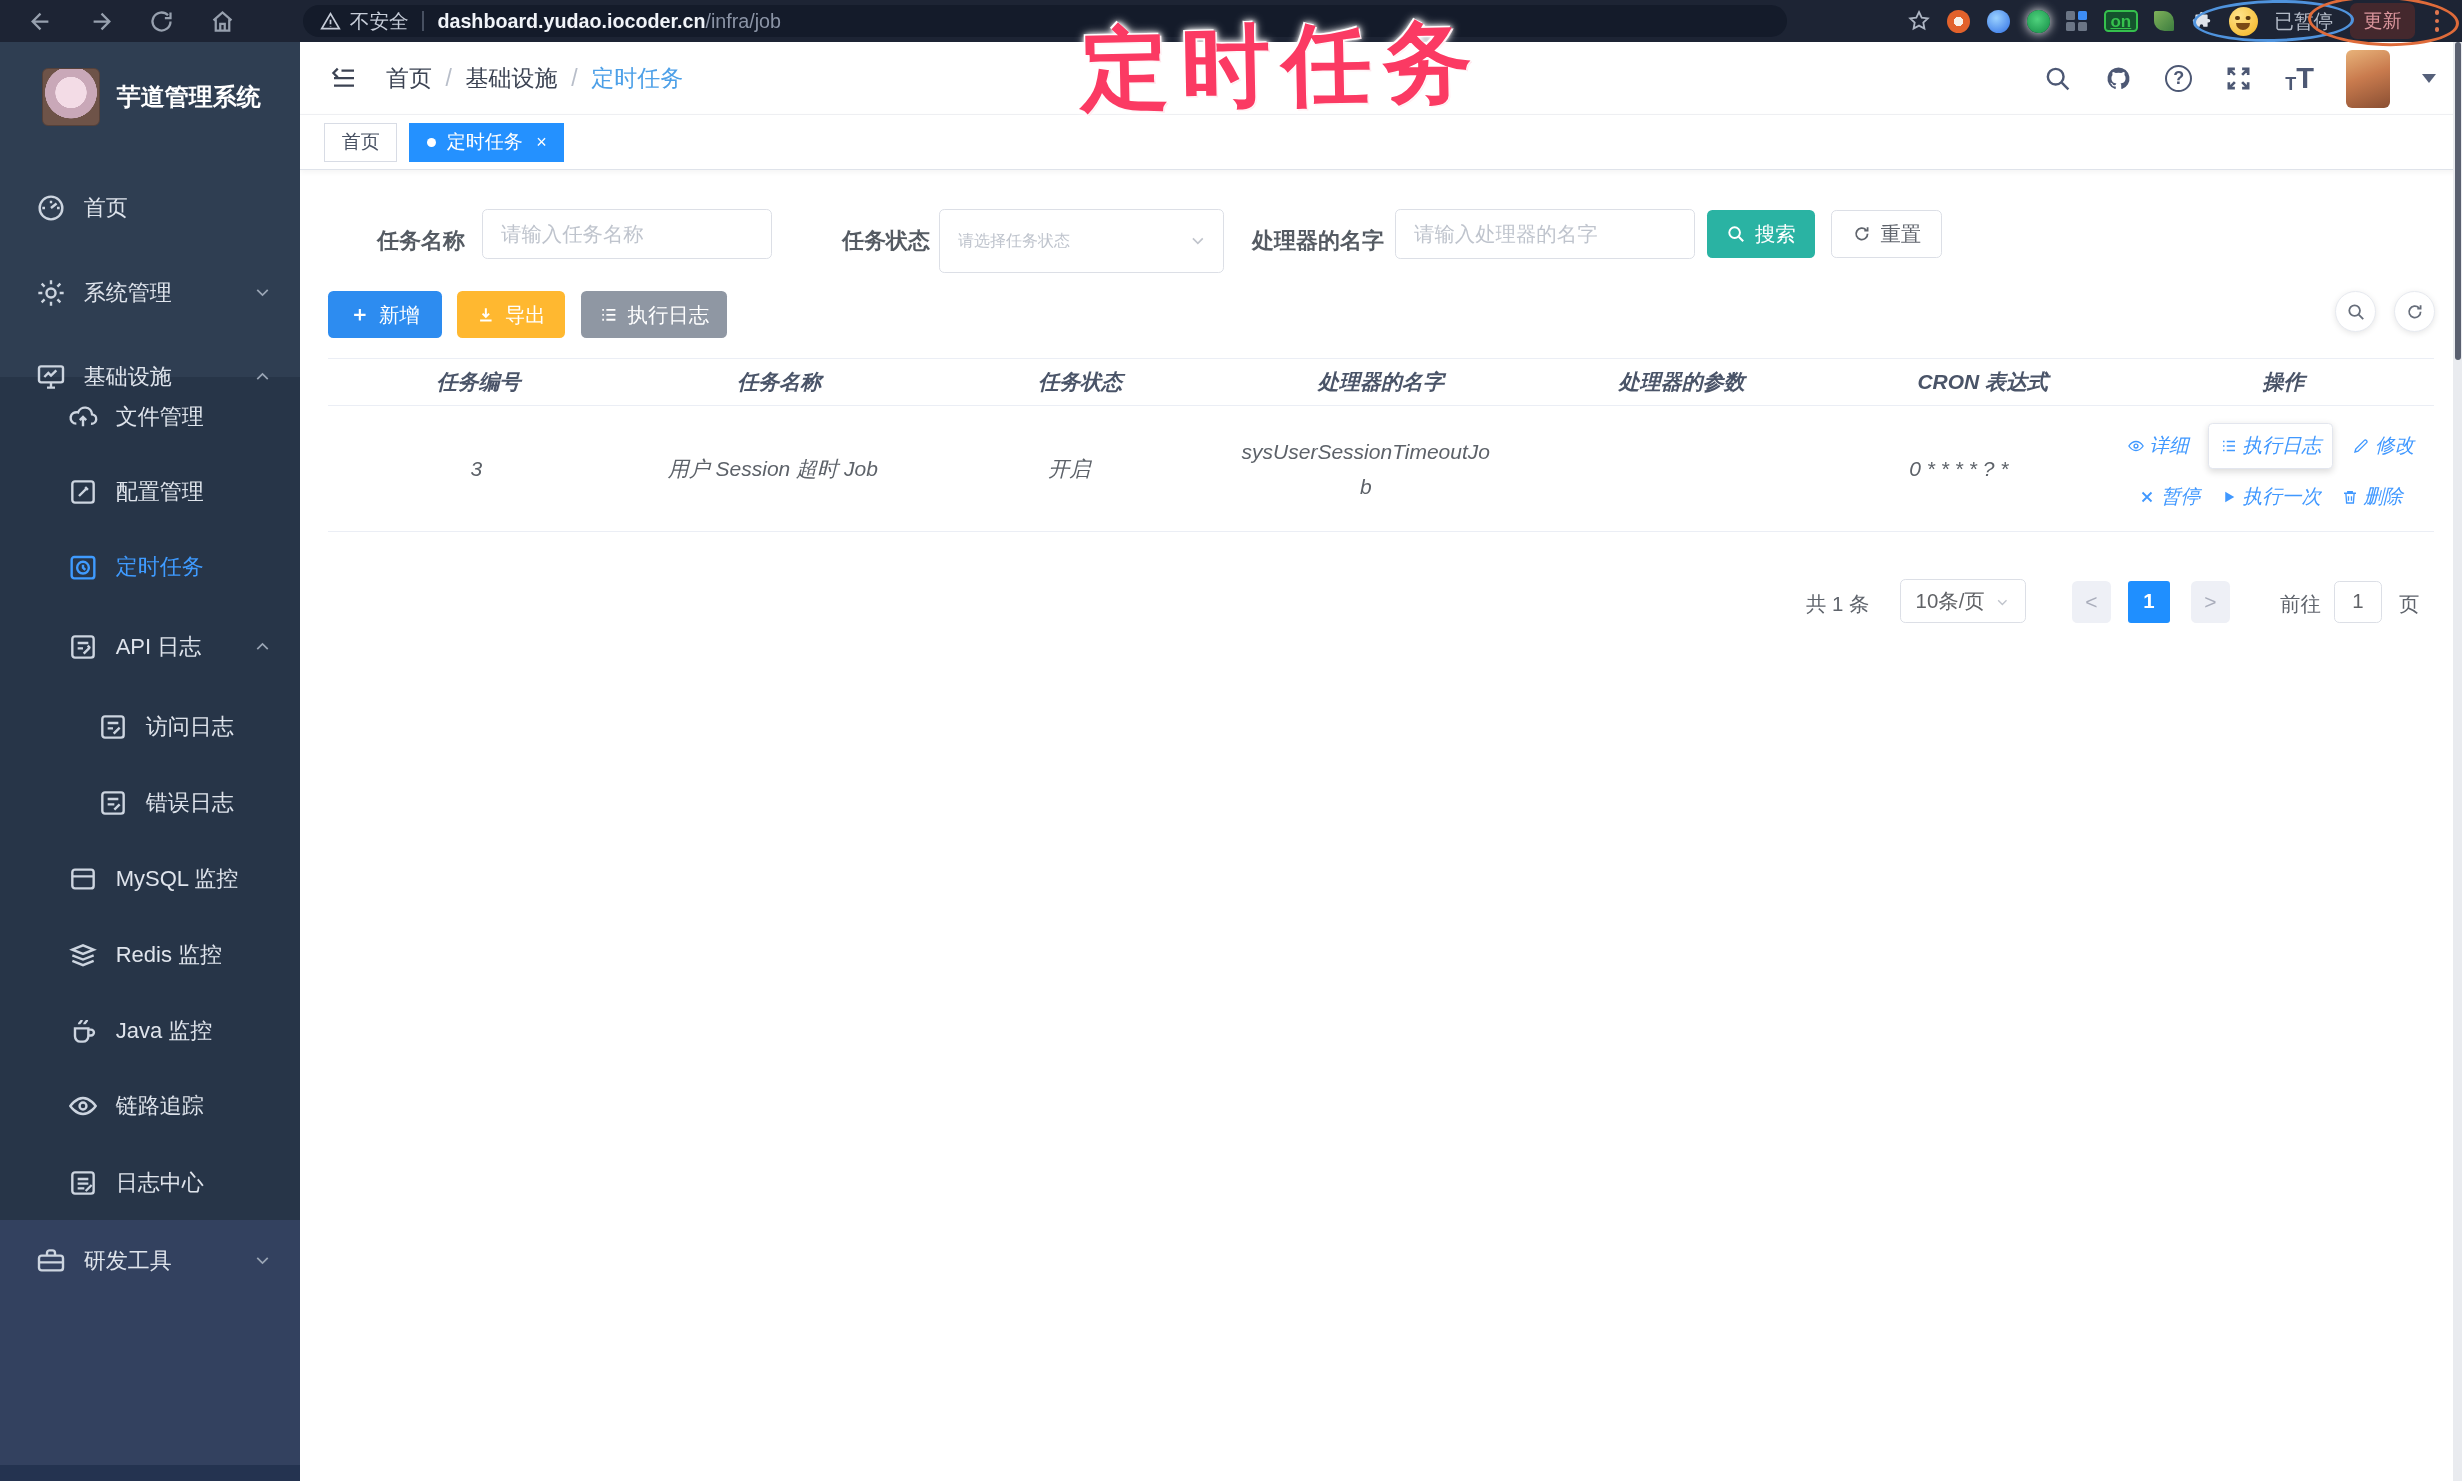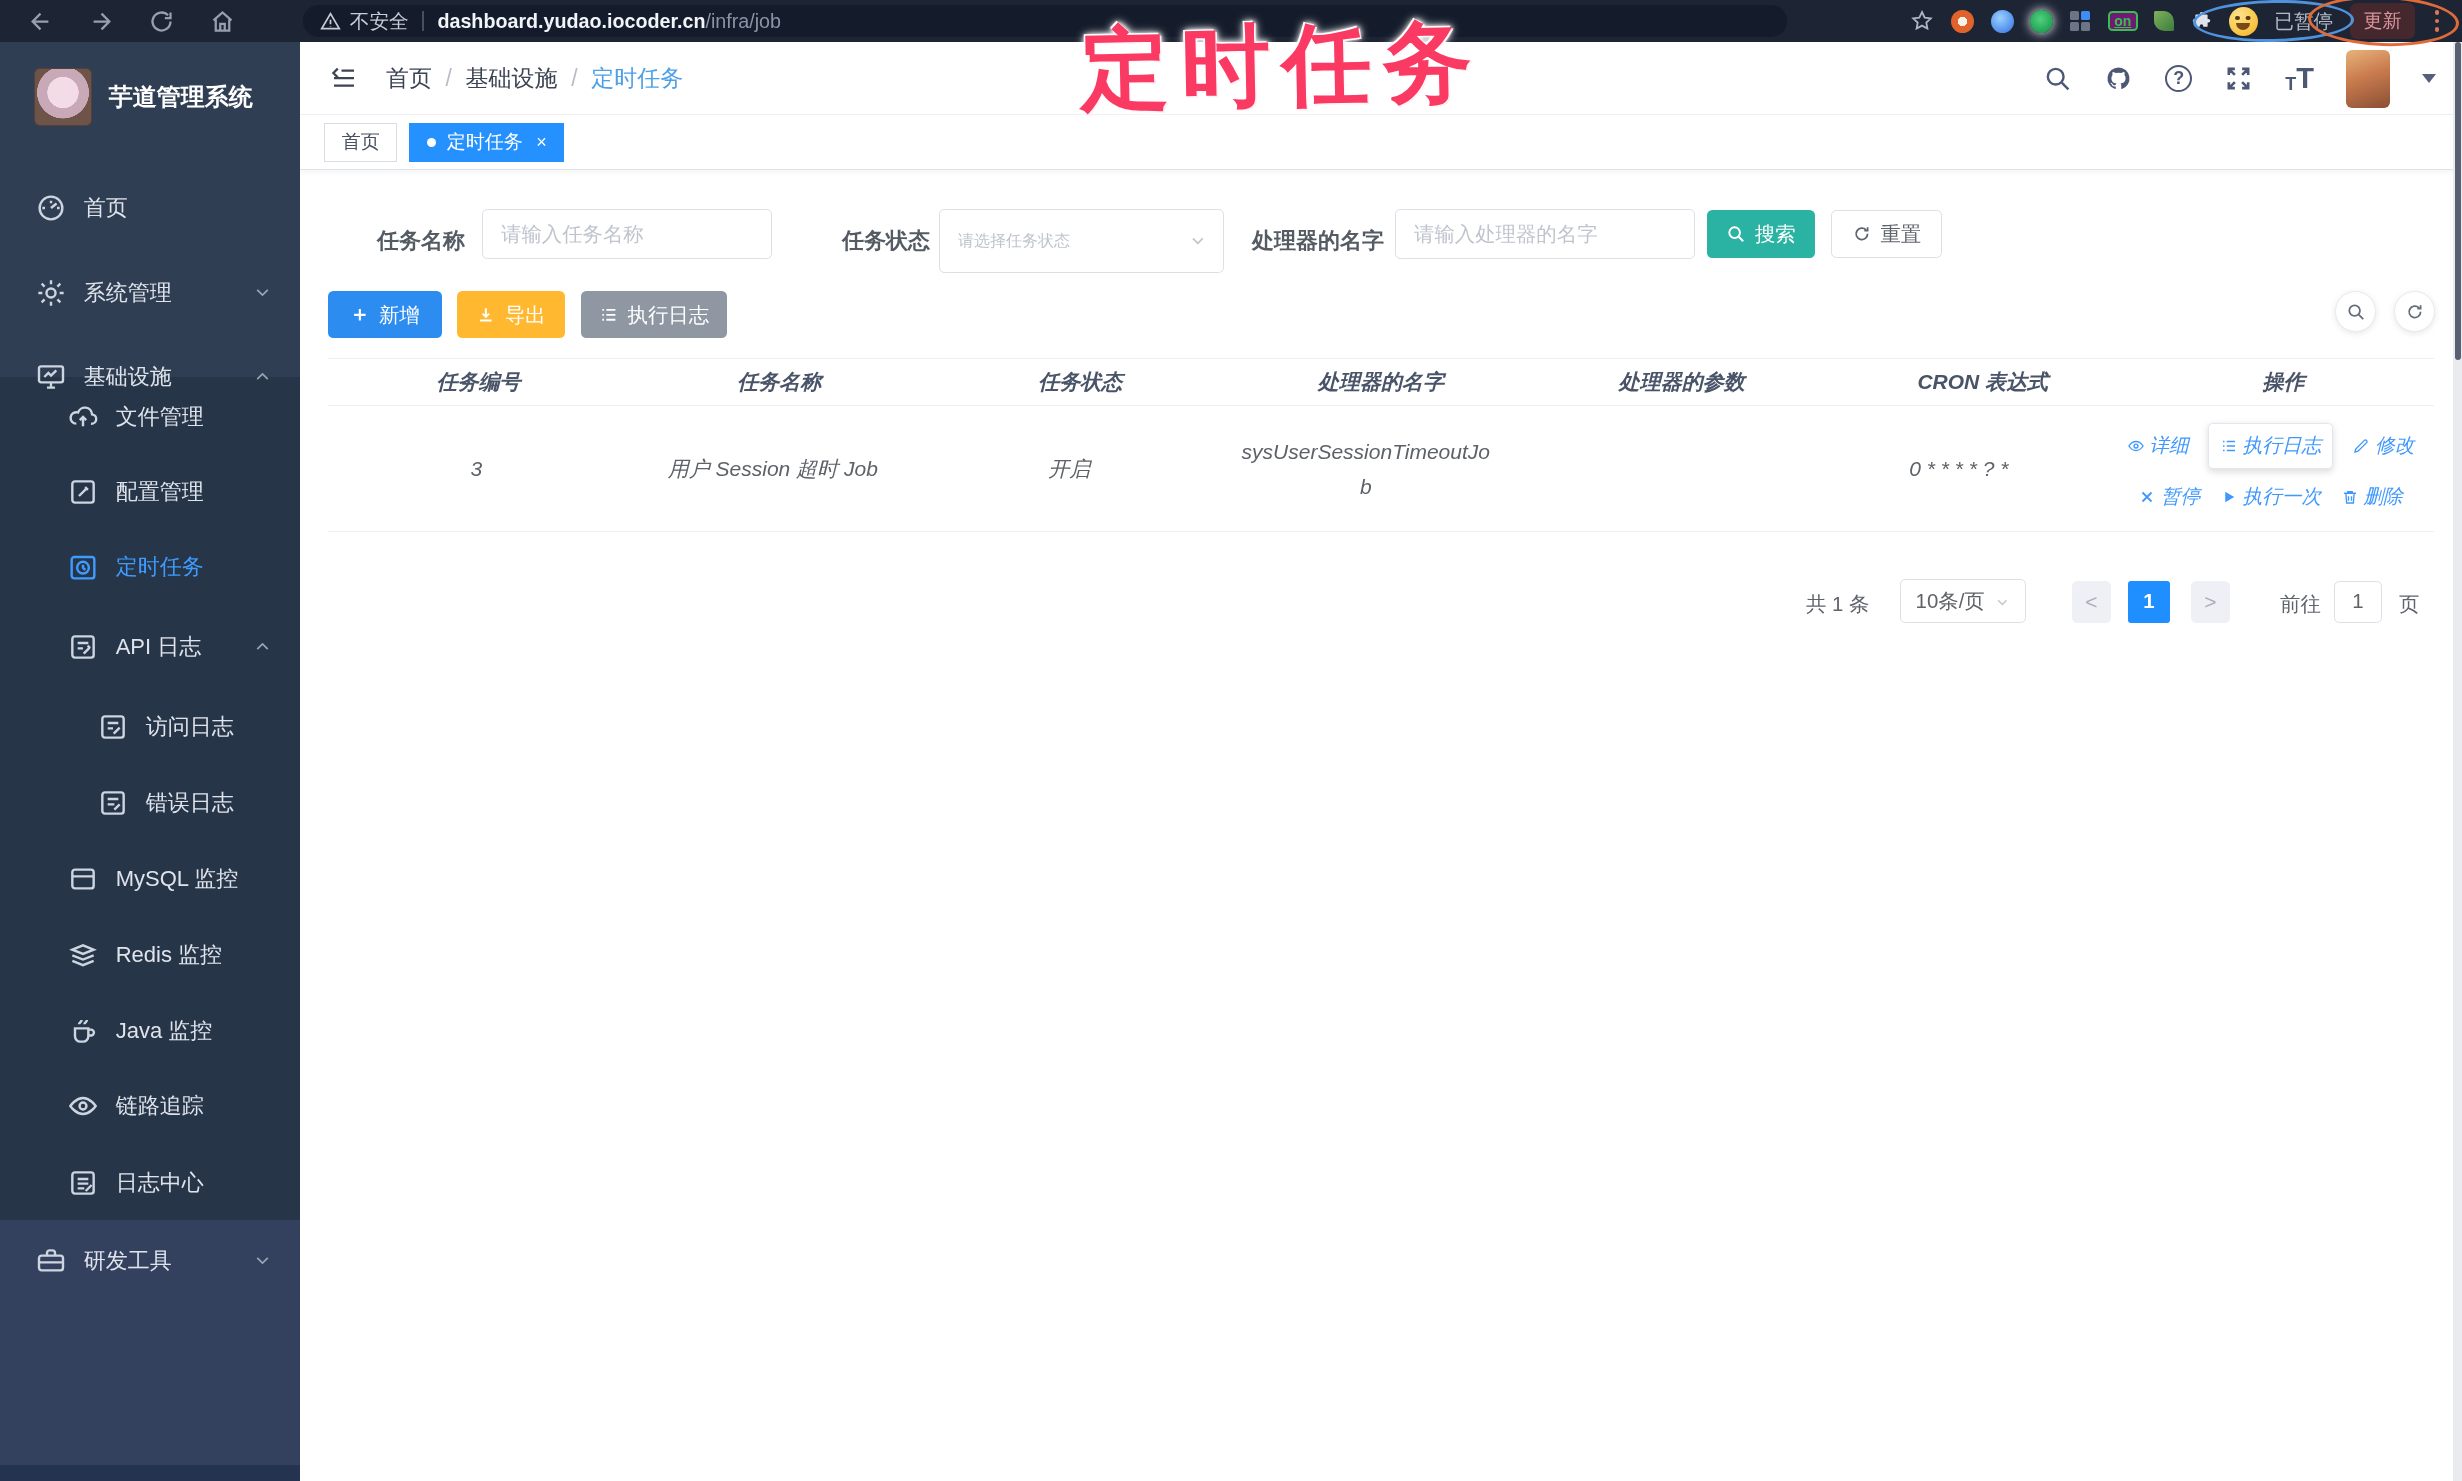--- a/index.html
+++ b/index.html
@@ -15,21 +15,21 @@
   .warn-ico { width:21px; height:21px; margin-right:9px; color:#c6ccd8; }
   .url-div { width:1.5px; height:19.7px; background:#475061; margin:0 13.6px; }
   .url-host { color:#f1f4f9; font-weight:bold; }
   .url-path { color:#8b94a6; }
   .ext-row { position:absolute; right:0; top:0; height:42px; display:flex; align-items:center; gap:16.7px; padding-right:19.7px; z-index:6;}
   .ext-dot { width:23px; height:23px; border-radius:50%; }
   .star-ico { color:#aeb6c4; width:24px; height:24px; }
   .grid-ext { width:21px; height:21px; display:grid; grid-template-columns:9px 9px; grid-gap:2.3px; }
   .grid-ext i { background:#6b7避6f; background:#6b7585; border-radius:1.5px; height:9px; display:block;}
   .grid-ext i.b { background:#3d8df5; }
-  .on-badge { border:2.3px solid #35c04d; color:#35c04d; background:#701a75; font-size:14px; font-weight:bold;
+  .on-badge { border:2.3px solid #35c04d; color:#35c04d; background:#14532d; font-size:17px; font-weight:bold;
     border-radius:4.5px; padding:0.8px 4.5px; line-height:1;text-decoration:underline; }
   .leaf { width:19.7px; height:19.7px; border-radius:1.5px 10.6px 1.5px 10.6px; background:linear-gradient(135deg,#7fb15a,#3c7d3f); }
   .puzzle { width:21px; height:21px; color:#dfe3ea; }
   .emoji-av { width:29px; height:29px; border-radius:50%; background:radial-gradient(circle at 35% 30%,#ffe38a,#f3b31f); position:relative; }
   .emoji-av:before { content:""; position:absolute; left:6.8px; top:9px; width:4.5px; height:4.5px; border-radius:50%; background:#5c3a12; box-shadow:10.6px 0 0 #5c3a12; }
   .emoji-av:after { content:""; position:absolute; left:7.6px; top:16.7px; width:13.6px; height:6.8px; border-radius:0 0 13.6px 13.6px; background:#7a4a14; }
   .paused-txt { color:#b4bbc8; font-size:19.7px; }
   .update-chip { background:#44282d; color:#d9949b; font-size:19px; padding:5.3px 13.6px; border-radius:6.8px; }
   .kebab { display:flex; flex-direction:column; gap:3.8px; padding:0 3px; }
   .kebab i { width:4.5px; height:4.5px; border-radius:50%; background:#e0764f; display:block; }
@@ -40,21 +40,21 @@
     text-shadow:0 0 4.5px #fff,0 0 7.6px #fff,0 0 10.6px #fff,1.5px 1.5px 0 #ffd7e1,-1.5px -1.5px 0 #fff; }
   .annot-ellipse { position:absolute; border-radius:50%; z-index:40; background:transparent; }
   .annot-blue { left:2193px; top:0px; width:161px; height:42px; border:3px solid #4f93dd; transform:rotate(-1deg);}
   .annot-orange { left:2308px; top:-4.5px; width:151px; height:50px; border:3px solid #df6b3a; transform:rotate(2deg);}
 
   
   .sidebar { position:absolute; left:0; top:42px; width:300px; height:1439px; background:#2f3e52; z-index:3; }
   .side-sub-bg { position:absolute; left:0; top:335px; width:300px; height:844px; background:#273548; }
   .side-dev-bg { position:absolute; left:0; top:1178px; width:300px; height:245px; background:#33415f; }
   .side-strip  { position:absolute; left:0; top:1423px; width:300px; height:16.7px; background:#243350; }
-  .logo-row { position:absolute; left:4px; top:21px; width:300px; height:68px; display:flex; align-items:center; padding-left:30px; }
+  .logo-row { position:absolute; left:12px; top:21px; width:300px; height:68px; display:flex; align-items:center; padding-left:30px; }
   .logo-img { width:58px; height:58px; border-radius:6px; background:
       radial-gradient(circle at 50% 42%,#f3dce6 0 36%,#c9a8b8 37% 60%,#6e5348 61%); border:1.5px solid #55413a; }
   .logo-title { color:#fff; font-size:24px; font-weight:bold; margin-left:16.7px; white-space:nowrap; }
   .m-item { position:absolute; left:0; width:300px; height:73px; display:flex; align-items:center;
     color:#dfe4ec; font-size:22px; cursor:pointer; }
   .m-item .mi { width:32px; height:32px; margin-right:16.7px; color:#cdd5e0; flex:none; }
   .m-item .mi svg { width:100%; height:100%; }
   .lv0 { padding-left:35px; }
   .lv1 { padding-left:67px; }
   .lv2 { padding-left:97px; }

